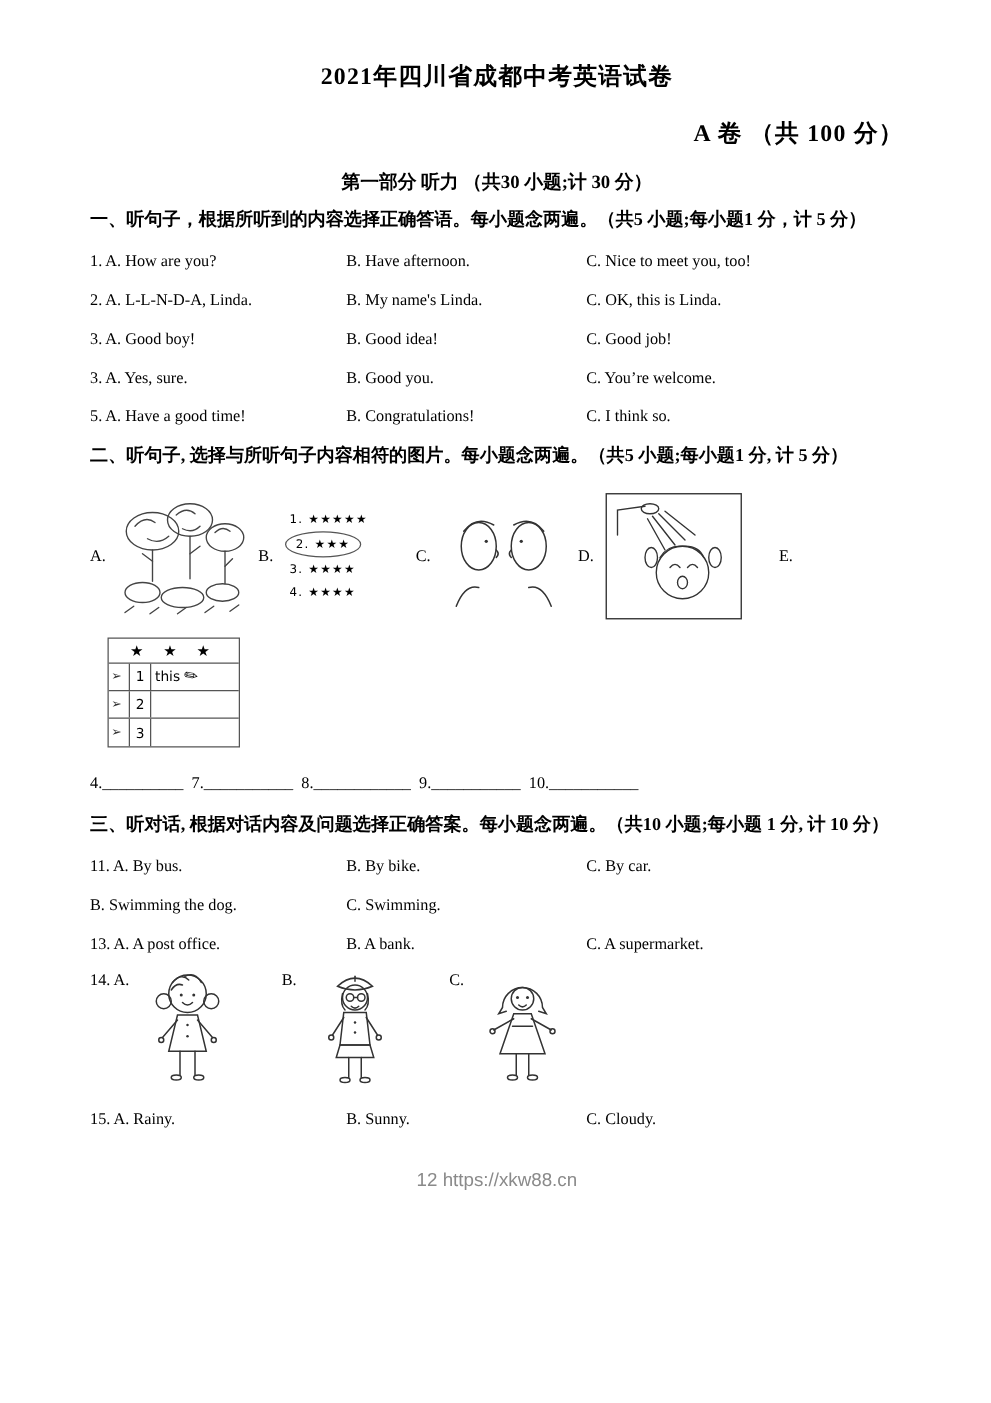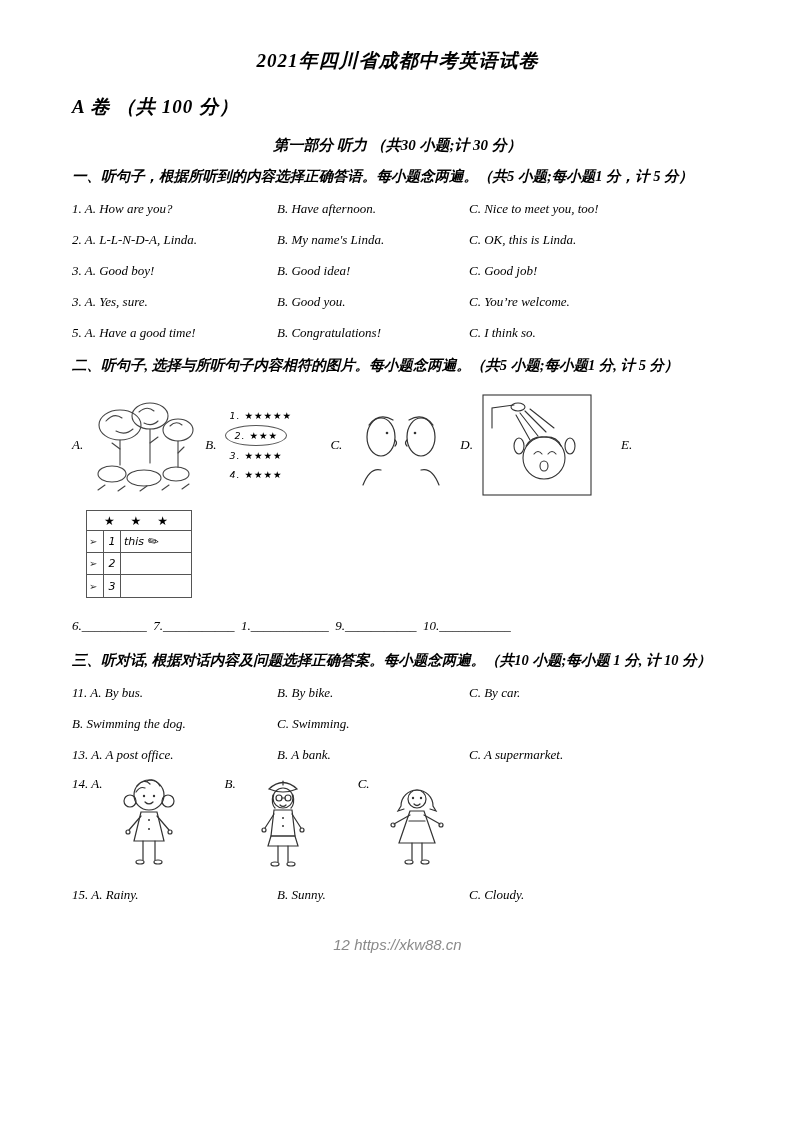--- a/index.html
+++ b/index.html
@@ -1,23 +1,23 @@
 <!DOCTYPE html>
 <html><head>
 <meta charset="utf-8">
 <style>
   * { box-sizing: border-box; }
   html, body { margin: 0; padding: 0; background: #ffffff; }
   body { font-family: "Liberation Serif", "DejaVu Serif", serif; color: #000; }
   .page {
     width: 793px; height: 1122px; margin: 0 auto; background: #fff;
-    padding: 48px 70px 20px 72px; overflow: hidden; position: relative; font-style: italic;
+    padding: 48px 70px 20px 72px; overflow: hidden; position: relative;
   }
   .title { text-align: center; font-size: 19px; font-weight: bold; margin: 0 0 20px; letter-spacing: 1px; }
-  .subtitle { text-align: left; font-size: 19px; font-weight: bold; margin: 0 0 16px; letter-spacing: 1px; }
+  .subtitle { text-align: right; font-size: 19px; font-weight: bold; margin: 0 0 16px; letter-spacing: 1px; }
   .part-heading { text-align: center; font-size: 15px; font-weight: bold; margin: 0 0 6px; }
   .sec-heading { font-size: 14.5px; font-weight: bold; line-height: 30px; margin: 2px 0 2px; }
   .qrow { display: grid; grid-template-columns: 205px 192px auto; font-size: 13px; line-height: 31px; }
   .qrow span { white-space: nowrap; }
   .img-row { display: flex; align-items: center; gap: 9px; margin: 14px 0 10px; }
   .img-label { font-size: 13px; flex: none; }
   .lbl-e { margin-left: 20px; }
   svg.sketch { flex: none; }
   
   .stars-box { flex: none; width: 96px; font-family: "DejaVu Sans", sans-serif; font-size: 9.5px; line-height: 19px; padding: 2px 0; }
@@ -156,21 +156,21 @@
       <span class="et-num">2</span>
       <span class="et-cell"></span>
     </div>
     <div class="et-row">
       <span class="et-arrow">➢</span>
       <span class="et-num">3</span>
       <span class="et-cell"></span>
     </div>
   </div>
 
-  <div class="blanks">6.__________  7.___________  1.____________  9.___________  10.___________</div>
+  <div class="blanks">4.__________  7.___________  8.____________  9.___________  10.___________</div>
 
   
   <p class="sec-heading">三、听对话, 根据对话内容及问题选择正确答案。每小题念两遍。（共10 小题;每小题 1 分, 计 10 分）</p>
 
   <div class="qrow">
     <span>11. A. By bus.</span>
     <span>B. By bike.</span>
     <span>C. By car.</span>
   </div>
   <div class="qrow">

